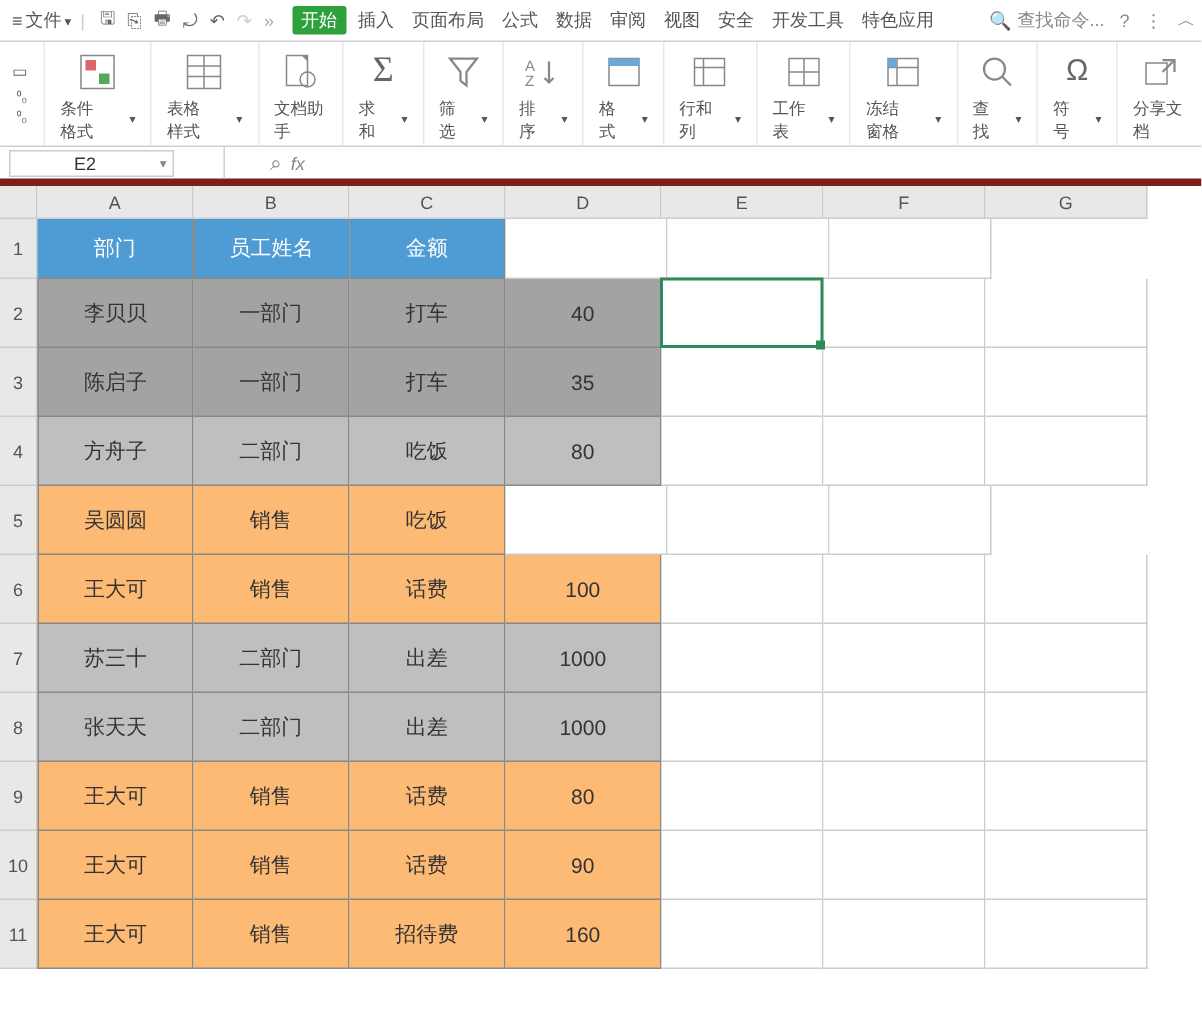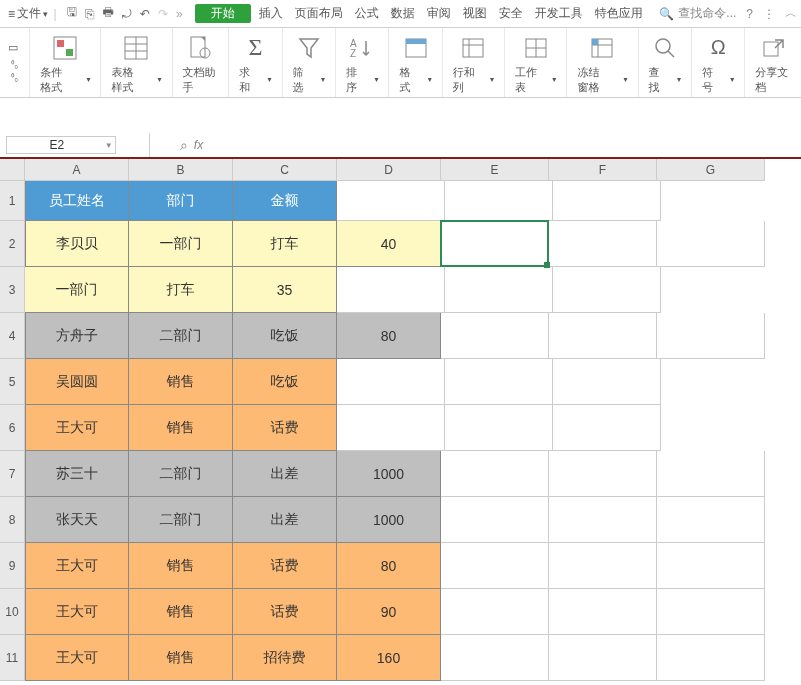--- a/index.html
+++ b/index.html
@@ -5,35 +5,35 @@
 * { box-sizing: border-box; margin: 0; padding: 0; font-family: "Microsoft YaHei", sans-serif; }
 body { background: #fff; width: 801px; height: 685px; overflow: hidden; }
 
 
 .menubar { display: flex; align-items: center; height: 28px; background: #fff; border-bottom: 1px solid #d0d0d0; font-size: 12px; padding: 0 4px; color: #555; }
 .menubar .file-btn { display: flex; align-items: center; gap: 2px; padding: 0 4px; cursor: pointer; }
 .menubar .quick { display: flex; align-items: center; gap: 8px; margin-left: 6px; }
 .menubar .quick span { cursor: pointer; color: #666; }
 .menubar .tabs { display: flex; align-items: center; gap: 4px; margin-left: 12px; }
 .menubar .tab { padding: 2px 4px; cursor: pointer; }
-.menubar .tab.active { background: #2ea13c; color: #fff; border-radius: 2px; padding: 1px 16px; }
+.menubar .tab.active { background: #2ea13c; color: #fff; border-radius: 2px; padding: 1px 6px; }
 .menubar .spacer { flex: 1; }
 .menubar .search { display: flex; align-items: center; gap: 4px; color: #888; font-size: 12px; }
 .menubar .right-icons { display: flex; align-items: center; gap: 10px; margin-left: 10px; color: #888; }
 
 
 .ribbon { display: flex; align-items: stretch; height: 70px; background: #fff; border-bottom: 1px solid #d0d0d0; font-size: 11px; color: #555; }
 .ribbon .group { display: flex; flex-direction: column; align-items: center; justify-content: center; padding: 0 10px; border-right: 1px solid #e8e8e8; cursor: pointer; }
 .ribbon .group .icon { font-size: 22px; color: #666; height: 34px; display: flex; align-items: center; }
 .ribbon .group .lbl { font-size: 11px; color: #555; display: flex; align-items: center; gap: 14px; }
 .ribbon .small-group { display: flex; flex-direction: column; justify-content: center; gap: 4px; padding: 0 8px; border-right: 1px solid #e8e8e8; font-size: 11px; color: #666; }
 .ribbon .small-group div { cursor: pointer; }
 
 
-.formulabar { display: flex; align-items: center; height: 26px; border-bottom: 2px solid #7f1d1d; font-size: 12px; margin-top: 35px; }
+.formulabar { display: flex; align-items: center; height: 26px; border-bottom: 5px solid #7f1d1d; font-size: 12px; }
 .namebox-wrap { width: 150px; display: flex; align-items: center; padding: 0 6px; border-right: 1px solid #d0d0d0; height: 100%; }
 .namebox { border: 1px solid #ccc; height: 18px; width: 110px; display: flex; align-items: center; justify-content: center; font-size: 12px; color: #333; background: #fff; }
 .namebox .drop { margin-left: auto; padding-right: 4px; color: #888; font-size: 9px; }
 .fx-area { display: flex; align-items: center; gap: 6px; padding-left: 30px; color: #888; }
 
 
 .grid-wrap { position: relative; }
 .colheads { display: flex; position: sticky; top: 0; }
 .corner { width: 25px; height: 22px; background: #e8e8e8; border-right: 1px solid #ccc; border-bottom: 1px solid #ccc; }
 .colhead { height: 22px; background: #e8e8e8; border-right: 1px solid #ccc; border-bottom: 1px solid #ccc; text-align: center; font-size: 12px; color: #555; line-height: 22px; }
@@ -48,21 +48,21 @@
 
 
 .datacell { border-right: 1px solid #888; border-bottom: 1px solid #888; }
 .datacell.left { border-left: 1px solid #888; }
 
 .r1 { height: 40px; }
 .rn { height: 46px; }
 
 
 .hdr-blue { background: #4f9cd5; color: #fff; font-weight: normal; }
-.orange { background: #fef9c3; }
+.orange { background: #a3a3a3; }
 .gray { background: #bfbfbf; }
 .green { background: #fdba74; }
 
 
 .selected-cell { position: absolute; border: 2px solid #2e8b57; pointer-events: none; }
 .sel-handle { position: absolute; width: 6px; height: 6px; background: #2e8b57; right: -3px; bottom: -3px; }
 
 .blank { background: #fff; }
 
 svg { display: block; }
@@ -289,41 +289,42 @@
     <div class="colhead B">B</div>
     <div class="colhead C">C</div>
     <div class="colhead D">D</div>
     <div class="colhead E">E</div>
     <div class="colhead F">F</div>
     <div class="colhead G">G</div>
   </div>
 
   <div class="gridrow r1">
     <div class="rowhead">1</div>
+    <div class="cell cB hdr-blue datacell">部门</div>
     <div class="cell cA hdr-blue datacell left">员工姓名</div>
-    <div class="cell cB hdr-blue datacell">部门</div>
     <div class="cell cD hdr-blue datacell">金额</div>
     <div class="cell cE blank"></div>
     <div class="cell cF blank"></div>
     <div class="cell cG blank"></div>
   </div>
 
   <div id="data-rows">
       <div class="gridrow rn">
         <div class="rowhead">2</div>
         <div class="cell cA datacell left orange">李贝贝</div>
         <div class="cell cB datacell orange">一部门</div>
         <div class="cell cC datacell orange">打车</div>
         <div class="cell cD datacell orange">40</div>
         <div class="cell cE blank"></div>
         <div class="cell cF blank"></div>
         <div class="cell cG blank"></div>
       </div>
       <div class="gridrow rn">
         <div class="rowhead">3</div>
+        <div class="cell cA datacell left orange">陈启子</div>
         <div class="cell cB datacell orange">一部门</div>
         <div class="cell cC datacell orange">打车</div>
         <div class="cell cD datacell orange">35</div>
         <div class="cell cE blank"></div>
         <div class="cell cF blank"></div>
         <div class="cell cG blank"></div>
       </div>
       <div class="gridrow rn">
         <div class="rowhead">4</div>
         <div class="cell cA datacell left gray">方舟子</div>
@@ -341,20 +342,21 @@
         <div class="cell cC datacell green">吃饭</div>
         <div class="cell cE blank"></div>
         <div class="cell cF blank"></div>
         <div class="cell cG blank"></div>
       </div>
       <div class="gridrow rn">
         <div class="rowhead">6</div>
         <div class="cell cA datacell left green">王大可</div>
         <div class="cell cB datacell green">销售</div>
         <div class="cell cC datacell green">话费</div>
+        <div class="cell cD datacell green">100</div>
         <div class="cell cE blank"></div>
         <div class="cell cF blank"></div>
         <div class="cell cG blank"></div>
       </div>
       <div class="gridrow rn">
         <div class="rowhead">7</div>
         <div class="cell cA datacell left gray">苏三十</div>
         <div class="cell cB datacell gray">二部门</div>
         <div class="cell cC datacell gray">出差</div>
         <div class="cell cD datacell gray">1000</div>

